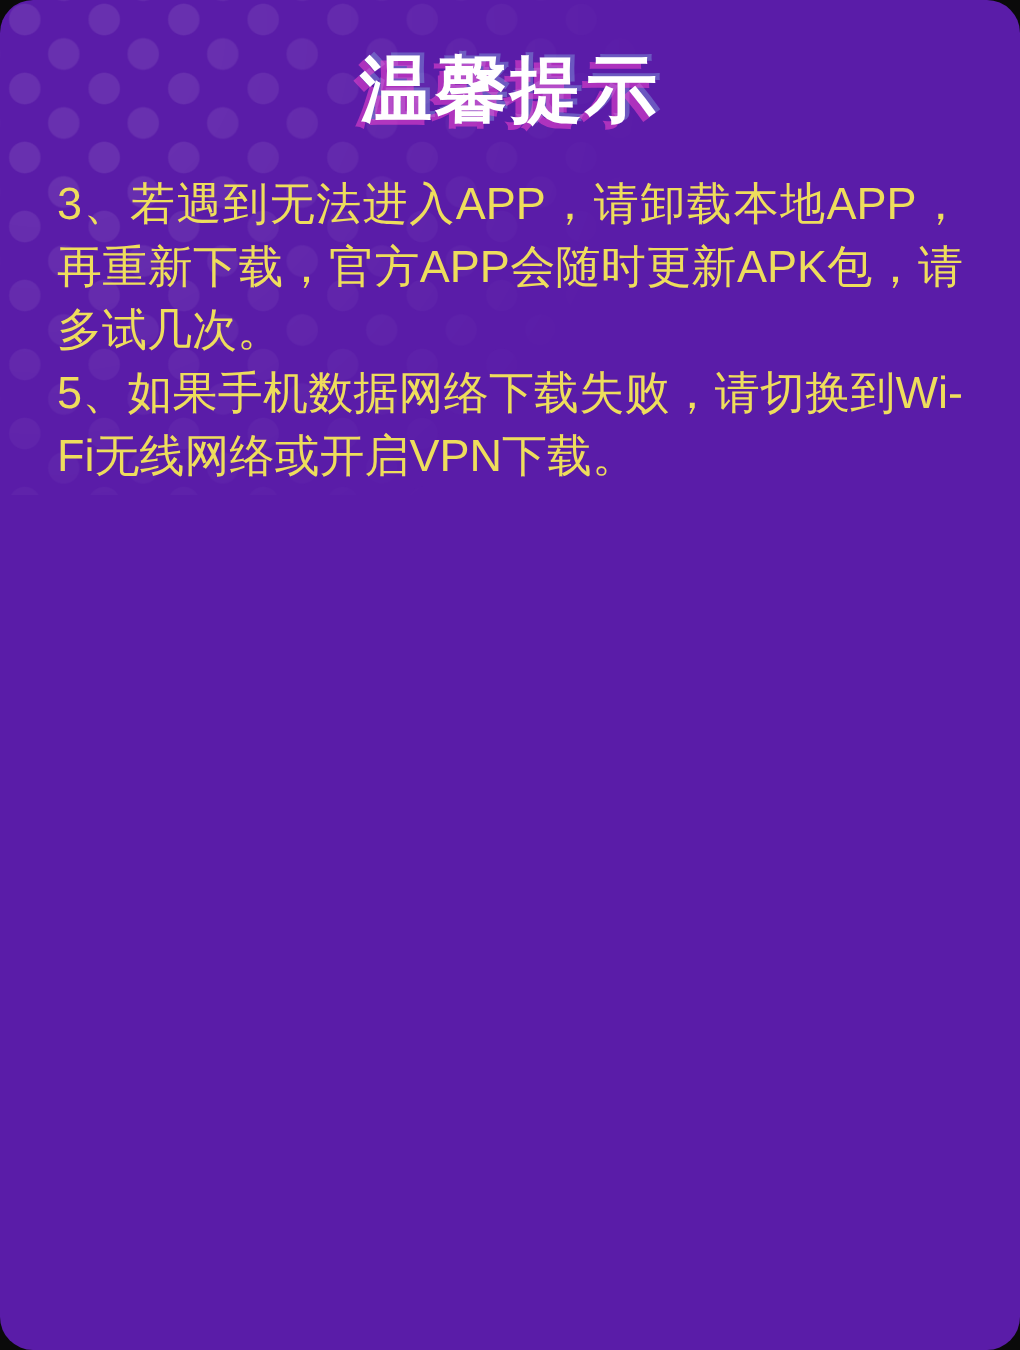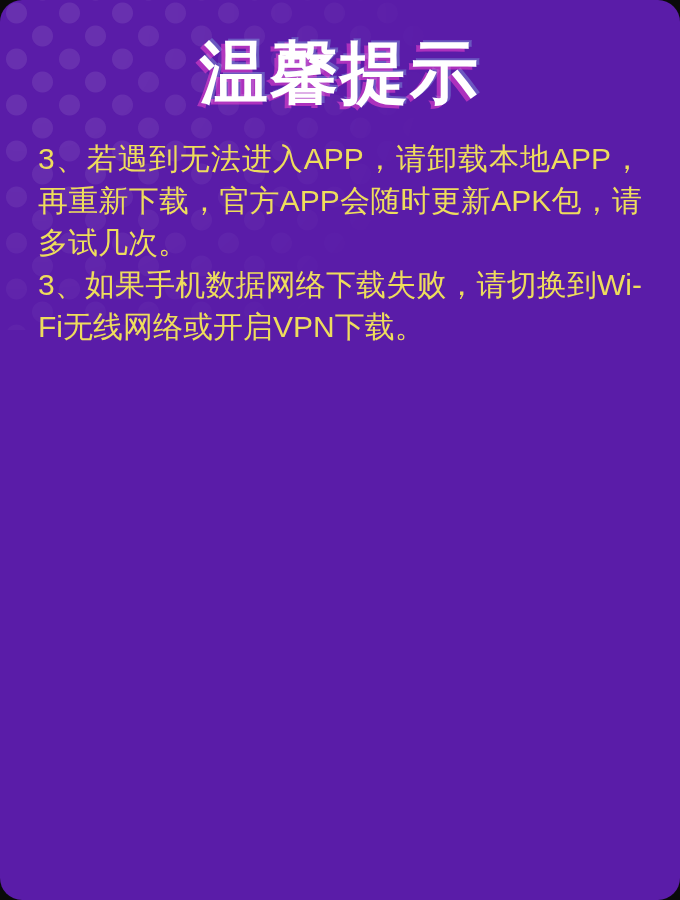--- a/index.html
+++ b/index.html
@@ -32,21 +32,21 @@
     background-position: 0 0, 26px 23px;
     -webkit-mask-image: radial-gradient(circle at 8% 8%, #000 18%, transparent 75%);
     mask-image: radial-gradient(circle at 8% 8%, #000 18%, transparent 75%);
     pointer-events: none;
   }
   .title {
     position: relative;
     margin: 0;
     padding-top: 34px;
     text-align: center;
-    font-size: 68px;
+    font-size: 48px;
     line-height: 1.12;
     font-weight: 900;
     letter-spacing: 2px;
     color: #ffffff;
     text-shadow:
       -4px 3px 0 rgba(255, 70, 210, 0.50),
       3px -2px 0 rgba(150, 240, 255, 0.28);
   }
   .tips {
     position: relative;
@@ -66,15 +66,15 @@
 </head>
 <body>
 
 <div class="card">
   <div class="halftone"></div>
 
   <h1 class="title">温馨提示</h1>
 
   <div class="tips">
     <p>3、若遇到无法进入APP，请卸载本地APP，再重新下载，官方APP会随时更新APK包，请多试几次。</p>
-    <p>3、如果手机数据网络下载失败，请切换到Wi-Fi无线网络或开启VPN下载。</p>
+    <p>5、如果手机数据网络下载失败，请切换到Wi-Fi无线网络或开启VPN下载。</p>
   </div>
 </div>
 
 </body></html>

